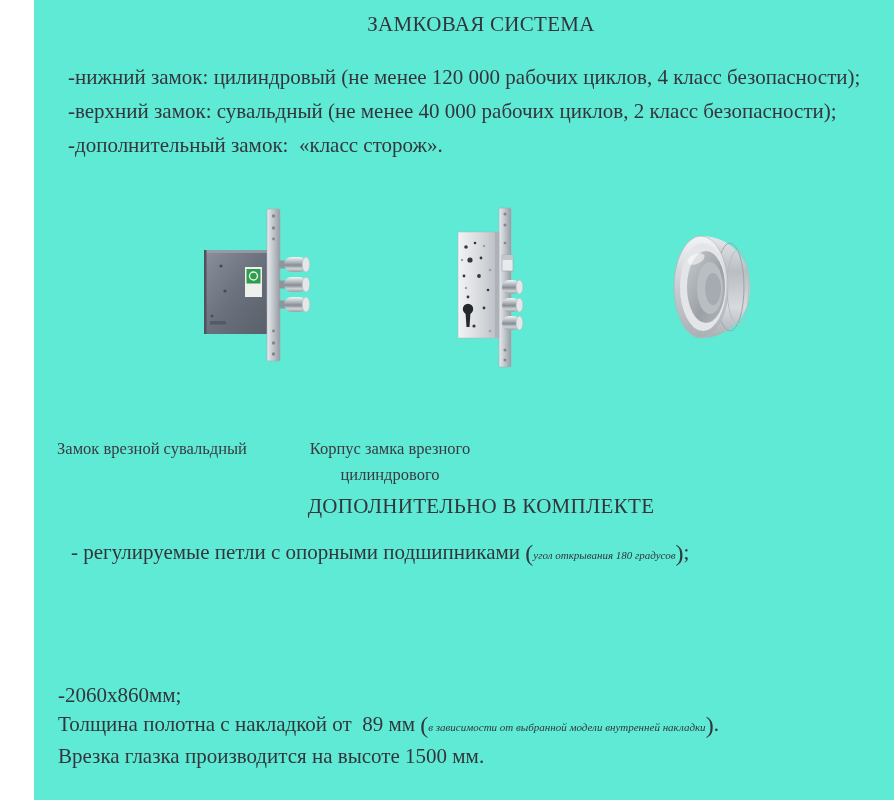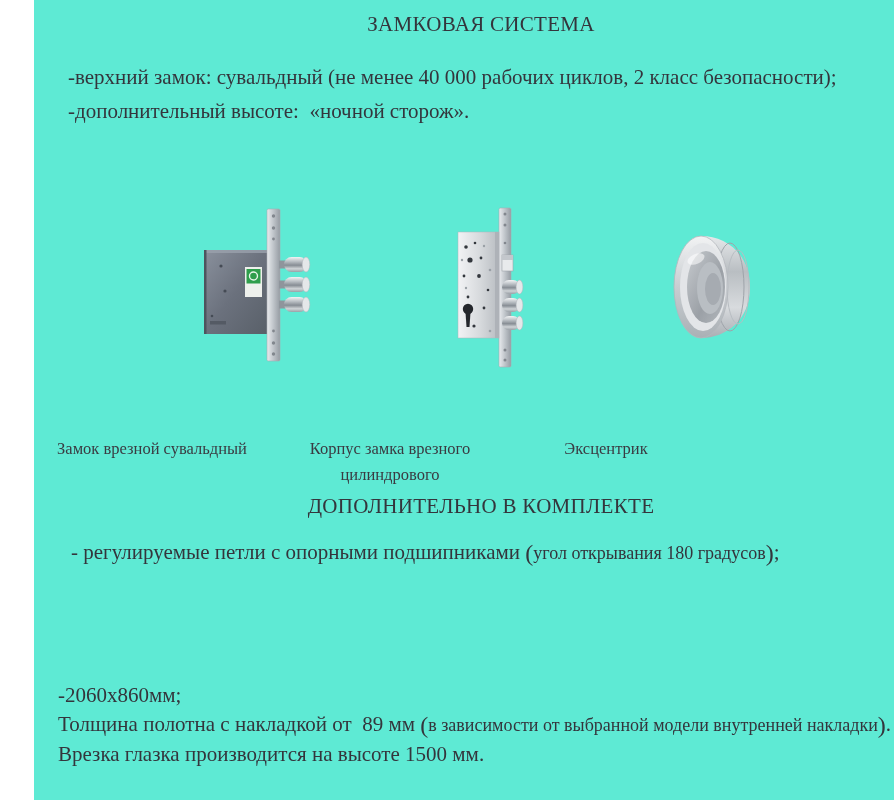--- a/index.html
+++ b/index.html
@@ -14,42 +14,43 @@
   .h2-extras { top:494px; }
   .h2-dims { top:648px; }
   .tblock { position:absolute; font-size:21px; }
   .tblock .line { white-space:pre-wrap; }
   .block-locks { left:34px; top:60px; }
   .block-locks .line { line-height:34px; }
   .block-extras { left:37px; top:537px; }
   .block-extras .line { line-height:30px; }
   .block-dims { left:24px; top:681px; }
   .block-dims .line { line-height:29px; }
-  .sm { font-size:18px; }
+  .sm { font-size:11px;font-style:italic; }
   .pr { font-size:24px; vertical-align:-2px; }
   .caption { position:absolute; top:436px; font-size:16.5px; line-height:26px;
              text-align:center; color:#3a3b42; }
   .cap1 { left:18px;  width:200px; }
   .cap2 { left:256px; width:200px; }
   .cap3 { left:492px; width:160px; }
   .fig { position:absolute; }
   .fig1 { left:166px; top:205px; }
   .fig2 { left:412px; top:203px; }
   .fig3 { left:636px; top:234px; }
 </style>
 </head>
 <body>
 
 <div class="page">
 
   <h1 class="h h1">ЗАМКОВАЯ СИСТЕМА</h1>
 
   <div class="tblock block-locks">
+    <div class="line">-нижний замок: цилиндровый (не менее 120 000 рабочих циклов, 4 класс безопасности);</div>
     <div class="line">-верхний замок: сувальдный (не менее 40 000 рабочих циклов, 2 класс безопасности);</div>
-    <div class="line">-дополнительный высоте:  «ночной сторож».</div>
+    <div class="line">-дополнительный замок:  «класс сторож».</div>
   </div>
 
   <div class="fig fig1">
     <svg width="115" height="160" viewBox="0 0 115 160">
       <defs>
         <linearGradient id="g1body" x1="0" y1="0" x2="1" y2="1">
           <stop offset="0" stop-color="#8a919d"></stop>
             <stop offset="0.5" stop-color="#6b717d"></stop>
             <stop offset="1" stop-color="#596069"></stop>
         </linearGradient>
@@ -193,23 +194,20 @@
     </svg>
   </div>
 
   <div class="caption cap2">
     <div>Корпус замка врезного</div>
     <div>цилиндрового</div>
   </div>
   <div class="caption cap1">
     <div>Замок врезной сувальдный</div>
   </div>
-  <div class="caption cap3">
-    <div>Эксцентрик</div>
-  </div>
 
   <h2 class="h h2-extras">ДОПОЛНИТЕЛЬНО В КОМПЛЕКТЕ</h2>
 
   <div class="tblock block-extras">
     <div class="line"><span>- регулируемые петли с опорными подшипниками </span><span class="pr">(</span><span class="sm">угол открывания 180 градусов</span><span class="pr">)</span><span>;</span></div>
   </div>
 
 
   <div class="tblock block-dims">
     <div class="line"><span>-2060х860мм;</span></div>

